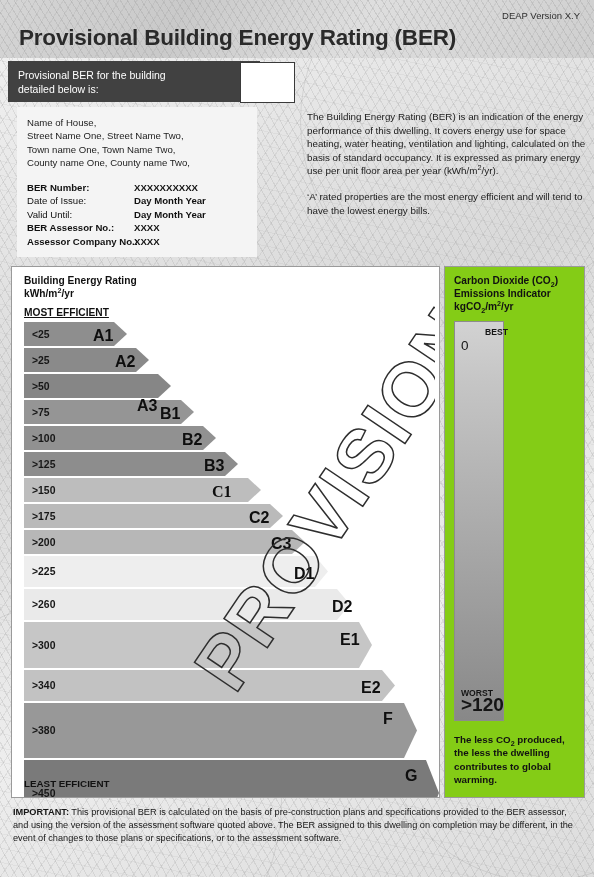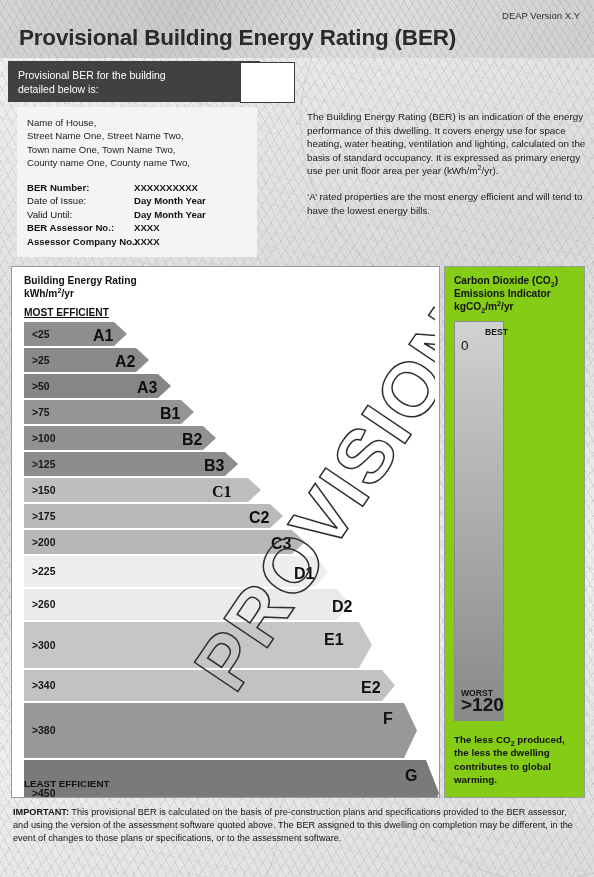--- a/index.html
+++ b/index.html
@@ -389,21 +389,21 @@
           <div class="band-letter" style="left: 69px; top: 5px;">A1</div>
         </div>
         <div class="band" style="height: 24px;">
           <div class="band-shape" style="width: 125px; background: rgb(138, 138, 138);"></div>
           <div class="band-threshold">&gt;25</div>
           <div class="band-letter" style="left: 91px; top: 5px;">A2</div>
         </div>
         <div class="band" style="height: 24px;">
           <div class="band-shape" style="width: 147px; background: rgb(134, 134, 134);"></div>
           <div class="band-threshold">&gt;50</div>
-          <div class="band-letter" style="left: 113px; top: 5px;">A3</div>
+          <div class="band-letter" style="left: 113px; top: 23px;">A3</div>
         </div>
         <div class="band" style="height: 24px;">
           <div class="band-shape" style="width: 170px; background: rgb(149, 149, 149);"></div>
           <div class="band-threshold">&gt;75</div>
           <div class="band-letter" style="left: 136px; top: 5px;">B1</div>
         </div>
         <div class="band" style="height: 24px;">
           <div class="band-shape" style="width: 192px; background: rgb(145, 145, 145);"></div>
           <div class="band-threshold">&gt;100</div>
           <div class="band-letter" style="left: 158px; top: 5px;">B2</div>
@@ -434,21 +434,21 @@
           <div class="band-letter" style="left: 270px; top: 8.5px;">D1</div>
         </div>
         <div class="band" style="height: 31px;">
           <div class="band-shape" style="width: 326px; background: rgb(234, 234, 234);"></div>
           <div class="band-threshold">&gt;260</div>
           <div class="band-letter" style="left: 308px; top: 8.5px;">D2</div>
         </div>
         <div class="band" style="height: 46px;">
           <div class="band-shape" style="width: 348px; background: rgb(198, 198, 198);"></div>
           <div class="band-threshold">&gt;300</div>
-          <div class="band-letter" style="left: 300px; top: 8.5px;">E1</div>
+          <div class="band-letter" style="left: 316px; top: 8.5px;">E1</div>
         </div>
         <div class="band" style="height: 31px;">
           <div class="band-shape" style="width: 371px; background: rgb(194, 194, 194);"></div>
           <div class="band-threshold">&gt;340</div>
           <div class="band-letter" style="left: 337px; top: 8.5px;">E2</div>
         </div>
         <div class="band" style="height: 55px;">
           <div class="band-shape" style="width: 393px; background: rgb(152, 152, 152);"></div>
           <div class="band-threshold">&gt;380</div>
           <div class="band-letter" style="left: 359px; top: 7px;">F</div>

